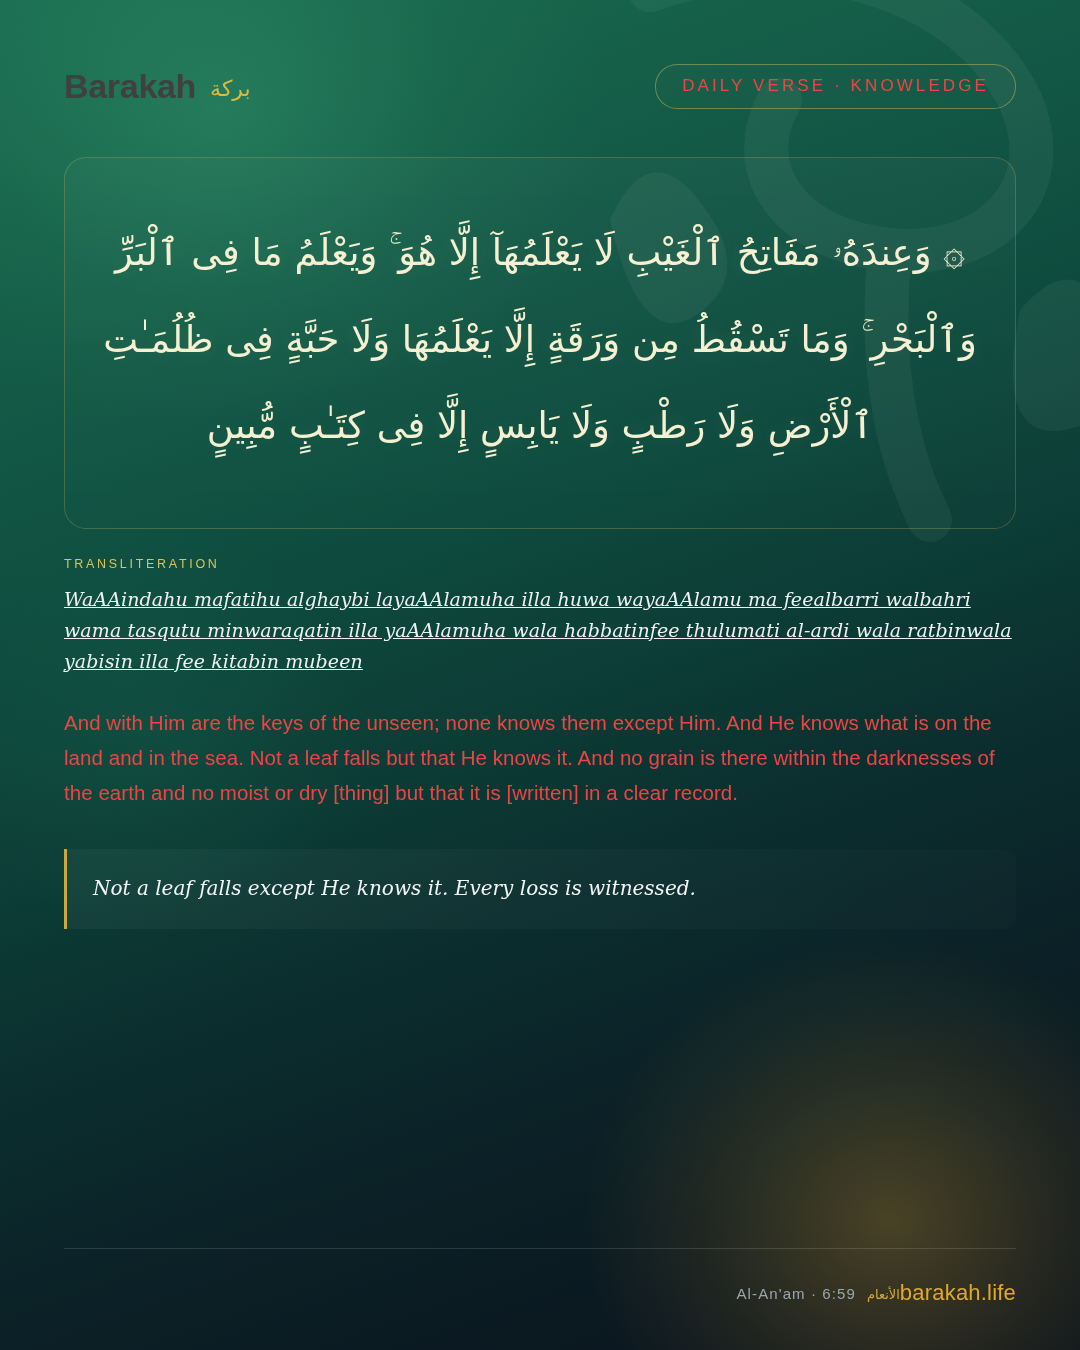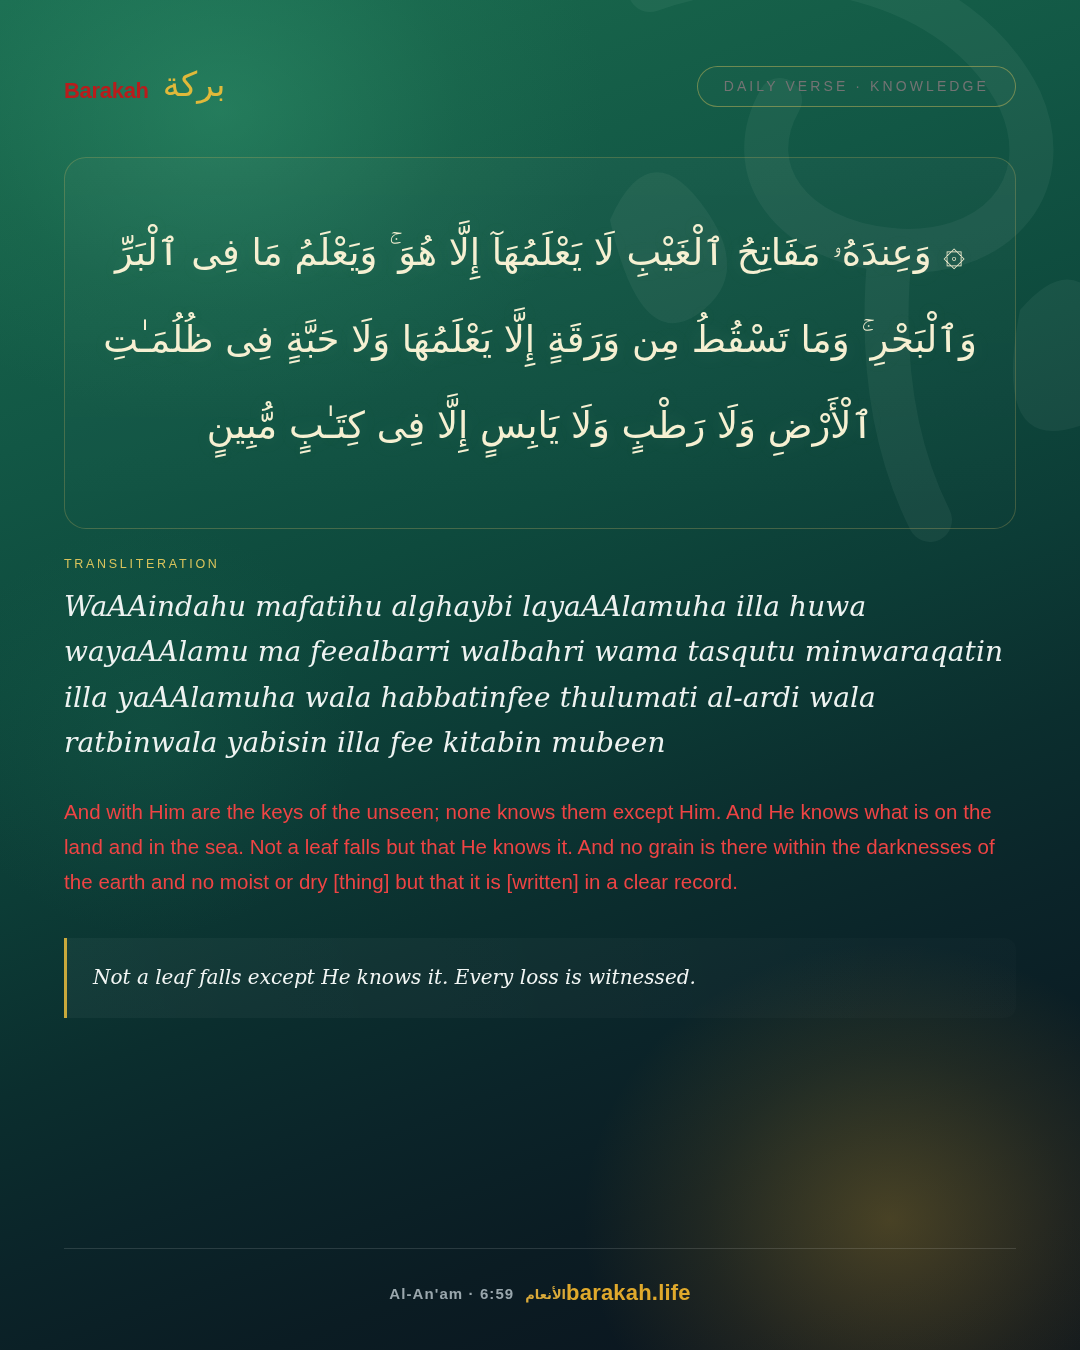--- a/index.html
+++ b/index.html
@@ -64,36 +64,36 @@
     display:flex; flex-direction:column;
   }
 
   
   .header {
     display:flex; align-items:center; justify-content:space-between;
     height:48px;
   }
   .brand { display:flex; align-items:baseline; gap:14px; }
   .brand-name {
-    font-size:22px; font-weight:bold; color:#b91c1c;
+    font-size:34px; font-weight:bold; color:#404040;
     letter-spacing:-.3px;
   }
   .brand-ar {
-    font-size:34px; color:#e0b93a;
+    font-size:22px; color:#e0b93a;
     font-family:"DejaVu Sans", sans-serif;
     position:relative; top:-2px;
   }
 
   .badge {
     border:1px solid rgba(214,190,90,.45);
     border-radius:22px;
     padding:11px 26px 12px 26px;
-    font-size:14px;
+    font-size:17px;
     letter-spacing:3.1px;
-    color:#737373;
+    color:#ef4444;
     white-space:nowrap;
     background:rgba(255,255,255,.015);
   }
 
   
   .verse-card {
     margin-top:47px;
     border:1px solid rgba(212,183,95,.26);
     border-radius:22px;
     background:linear-gradient(180deg, rgba(255,255,255,.028), rgba(255,255,255,.008));
@@ -117,24 +117,25 @@
     font-size:12.5px;
     letter-spacing:2.7px;
     color:#d9c35c;
     margin-bottom:13px;
   }
 
   .translit-block { margin-top:28px; }
   .translit-text {
     font-family:"DejaVu Serif", serif;
     font-style:italic;
-    font-size:28px;
+    font-size:19px;
     line-height:1.62;
     color:#eef3f1;
     letter-spacing:.1px;
+    text-decoration:underline;
   }
 
   .translation-block { margin-top:30px; }
   .translation-text {
     font-size:20.5px;
     line-height:1.70;
     color:#ef4444;
     letter-spacing:.05px;
   }
 
@@ -154,21 +155,21 @@
     line-height:1.5;
     color:#f2f6f4;
   }
 
   
   .spacer { flex:1 1 auto; }
   .footer {
     position:relative;
     border-top:1px solid rgba(255,255,255,.13);
     padding:31px 0 44px 0;
-    display:flex; align-items:center; justify-content:center;font-weight:bold;
+    display:flex; align-items:center; justify-content:flex-end;
   }
   .footer-left {
     font-size:15px;
     color:#9aa7ad;
     letter-spacing:1.1px;
     display:flex; align-items:baseline; gap:11px;
   }
   .footer-ar {
     color:#d9a93a;
     font-family:"DejaVu Sans", sans-serif;

